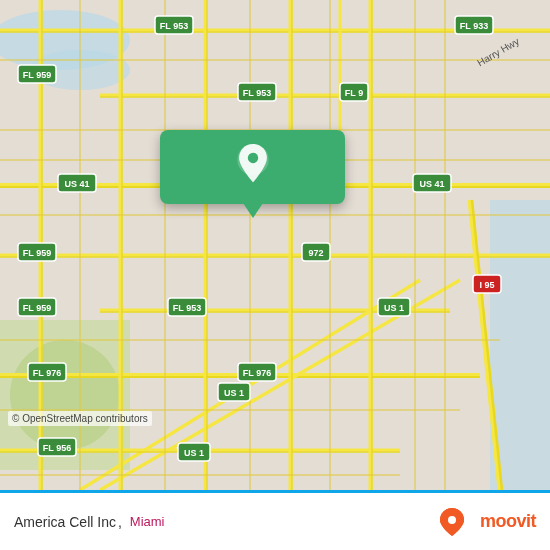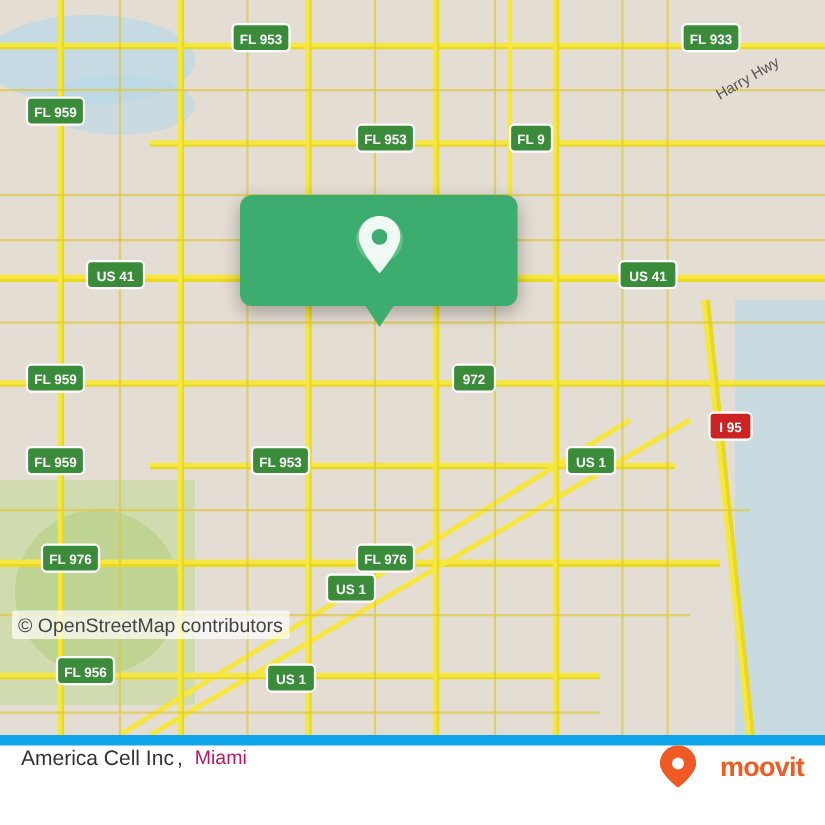--- a/index.html
+++ b/index.html
@@ -27,23 +27,23 @@
       position: absolute;
       top: 0; left: 0;
     }
 
     
     #info-bar {
       width: 550px;
       height: 60px;
       background: #fff;
       display: flex;
-      align-items: flex-start;
+      align-items: center;
       padding: 0 14px;
-      border-top: 7px solid #0ea5e9;
+      border-top: 3px solid #0ea5e9;
     }
 
     .moovit-logo {
       margin-left: auto;
       display: flex;
       align-items: center;
       gap: 16px;
     }
 
     .info-text {
@@ -97,21 +97,21 @@
       font-size: 17px;
       font-weight: 500;
       text-align: center;
       white-space: nowrap;
     }
 
     .copyright-text {
       position: absolute;
       bottom: 64px;
       left: 8px;
-      font-size: 13px;
+      font-size: 10px;
       color: #444;
       background: rgba(255,255,255,0.7);
       padding: 2px 4px;
       border-radius: 2px;
     }
   </style>
 </head>
 <body>
 
 <div id="map-container">

